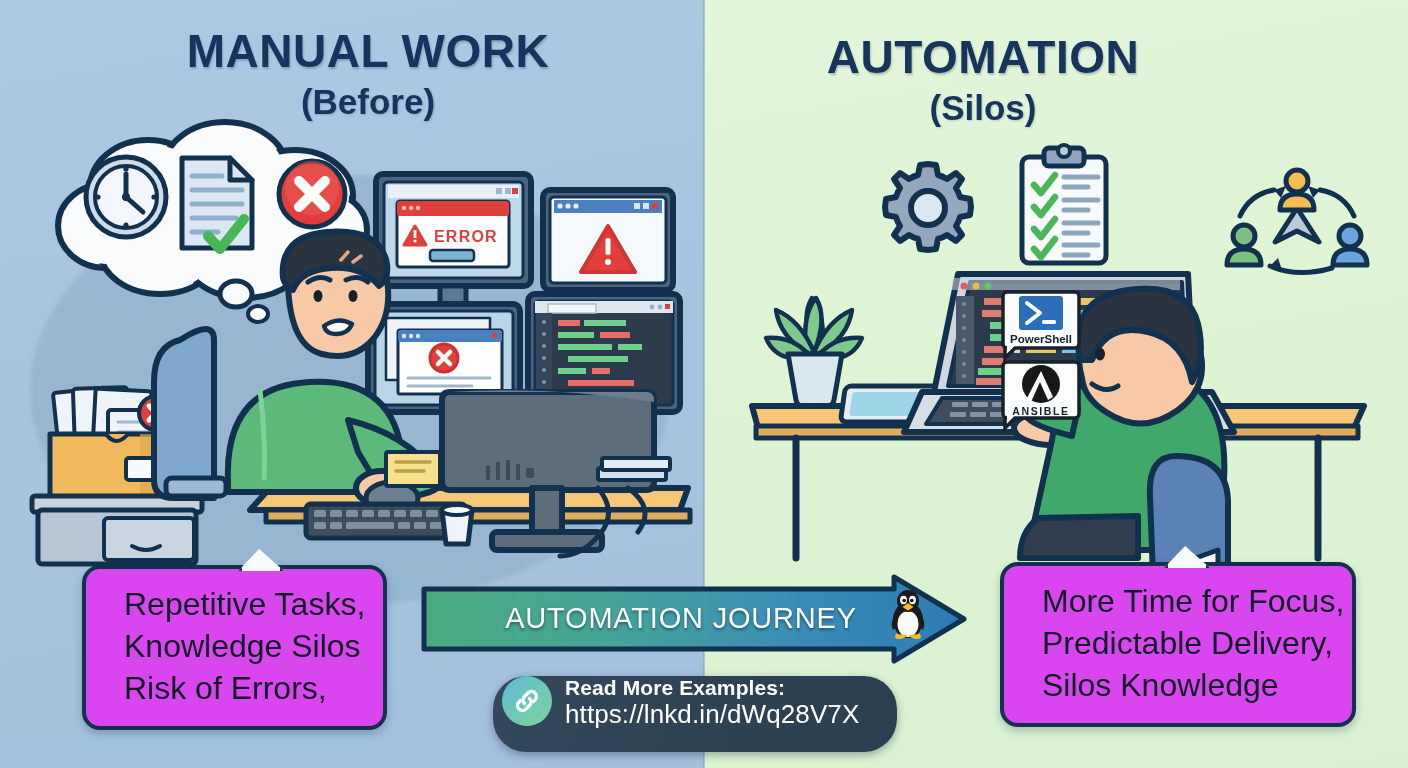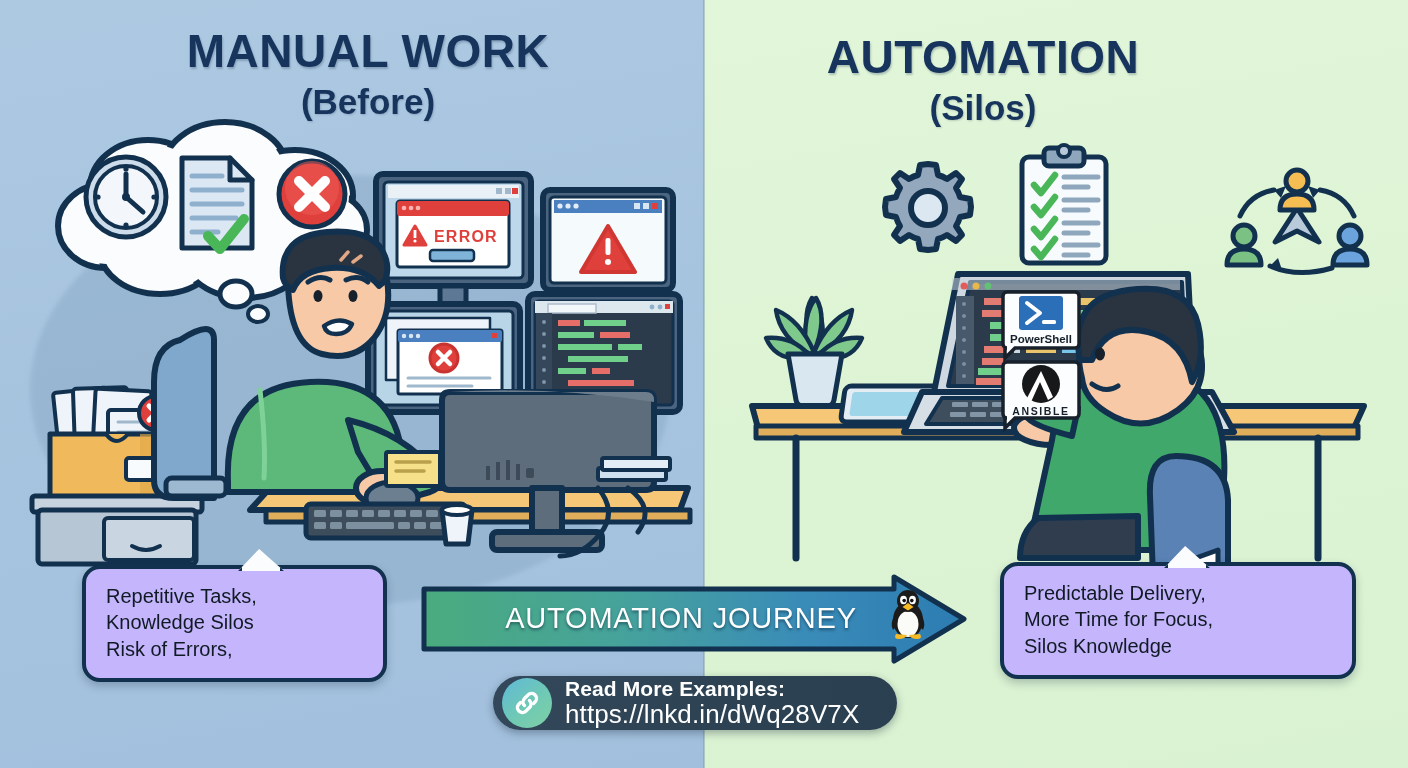--- a/index.html
+++ b/index.html
@@ -37,27 +37,27 @@
   #head-right { left: 704px; top: 28px; width: 558px; margin-top: 6px; }
 
   
   .ol { stroke: #12314f; stroke-linejoin: round; stroke-linecap: round; }
 
   svg { position: absolute; overflow: visible; }
 
   
   .caption {
     position: absolute;
-    background: #c4b5fd;
+    background: #d946ef;
     border: 4px solid #12314f;
     border-radius: 18px;
     color: #101a24;
-    font-size: 20px;
+    font-size: 32px;
     line-height: 1.32;
-    padding: 14px 20px 16px;
+    padding: 14px 38px 16px;
     box-shadow: 0 4px 9px rgba(20,40,60,.25);
   }
   #caption-left  { left: 82px;  top: 565px; width: 305px; }
   #caption-right { left: 1000px; top: 562px; width: 356px; }
   .caption div { white-space: nowrap; }
   .caption .tail {
     position: absolute; top: -20px; width: 46px; height: 22px;
     background: #fbfcfd; border-left: 4px solid #12314f; border-right: 4px solid #12314f;
     clip-path: polygon(0 100%, 46% 0, 100% 100%);
   }
@@ -71,24 +71,24 @@
     display: flex; align-items: center; justify-content: center;
     color: #ffffff; font-size: 29px; font-weight: 400; letter-spacing: .8px;
     text-shadow: 0 2px 3px rgba(10,35,60,.55);
     padding-right: 10px;
   }
   #tux { position: absolute; left: 888px; top: 588px; width: 40px; height: 52px; }
 
   
   #link-pill {
     position: absolute; left: 493px; top: 676px;
-    width: 404px; height: 54px;
+    width: 404px; height: 76px;
     background: linear-gradient(110deg,#33495b 0%, #2d4354 55%, #2a3f50 100%);
     border-radius: 33px;
-    display: flex; align-items: center;
+    display: flex; align-items: flex-start;
     box-shadow: 0 3px 8px rgba(15,30,45,.35);
   }
   #link-icon-circle {
     width: 50px; height: 50px; margin-left: 9px; border-radius: 50%;
     background: linear-gradient(140deg,#5fb9d8 0%, #6fc9b4 55%, #7fd0a4 100%);
     display: flex; align-items: center; justify-content: center; flex: 0 0 auto;
   }
   #link-texts { margin-left: 13px; color: #ffffff; line-height: 1.12; }
   #link-title { font-size: 21px; font-weight: 700; letter-spacing: .1px; }
   #link-url   { font-size: 26px; font-weight: 400; letter-spacing: .1px; }
@@ -619,22 +619,22 @@
 
   <div class="caption" id="caption-left">
     <div class="tail"></div>
     <div>Repetitive Tasks,</div>
     <div>Knowledge Silos</div>
     <div>Risk of Errors,</div>
   </div>
 
   <div class="caption" id="caption-right">
     <div class="tail"></div>
+    <div>More Time for Focus,</div>
     <div>Predictable Delivery,</div>
-    <div>More Time for Focus,</div>
     <div>Silos Knowledge</div>
   </div>
 
   <div id="link-pill">
     <div id="link-icon-circle">
       <svg width="30" height="30" viewBox="0 0 30 30">
         <g fill="none" stroke="#ffffff" stroke-width="3.4" stroke-linecap="round">
           <path d="M12.5 17.5 a5 5 0 0 1 0 -7 l4 -4 a5 5 0 0 1 7 7 l-2 2"></path>
           <path d="M17.5 12.5 a5 5 0 0 1 0 7 l-4 4 a5 5 0 0 1 -7 -7 l2 -2"></path>
         </g>

